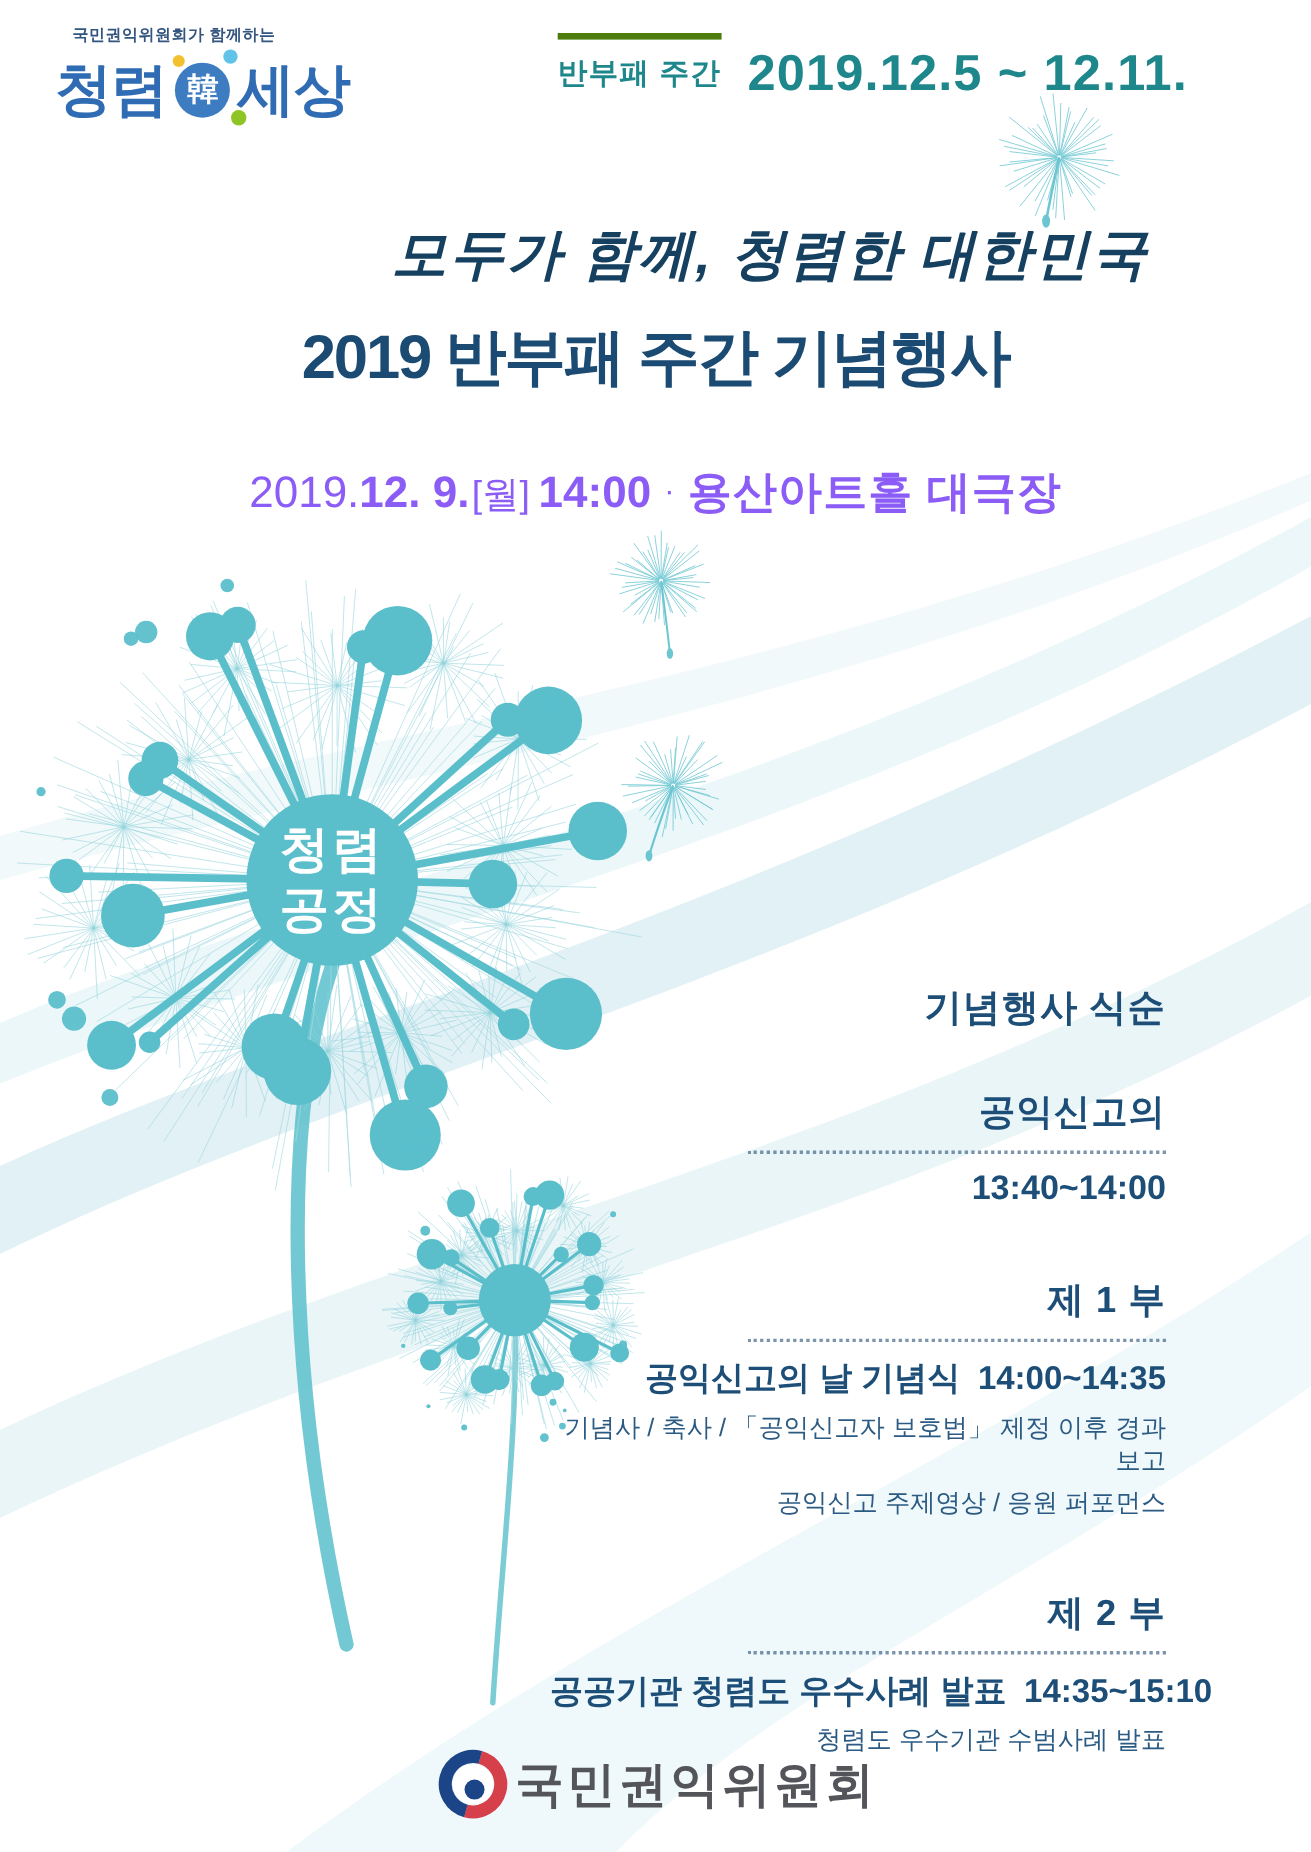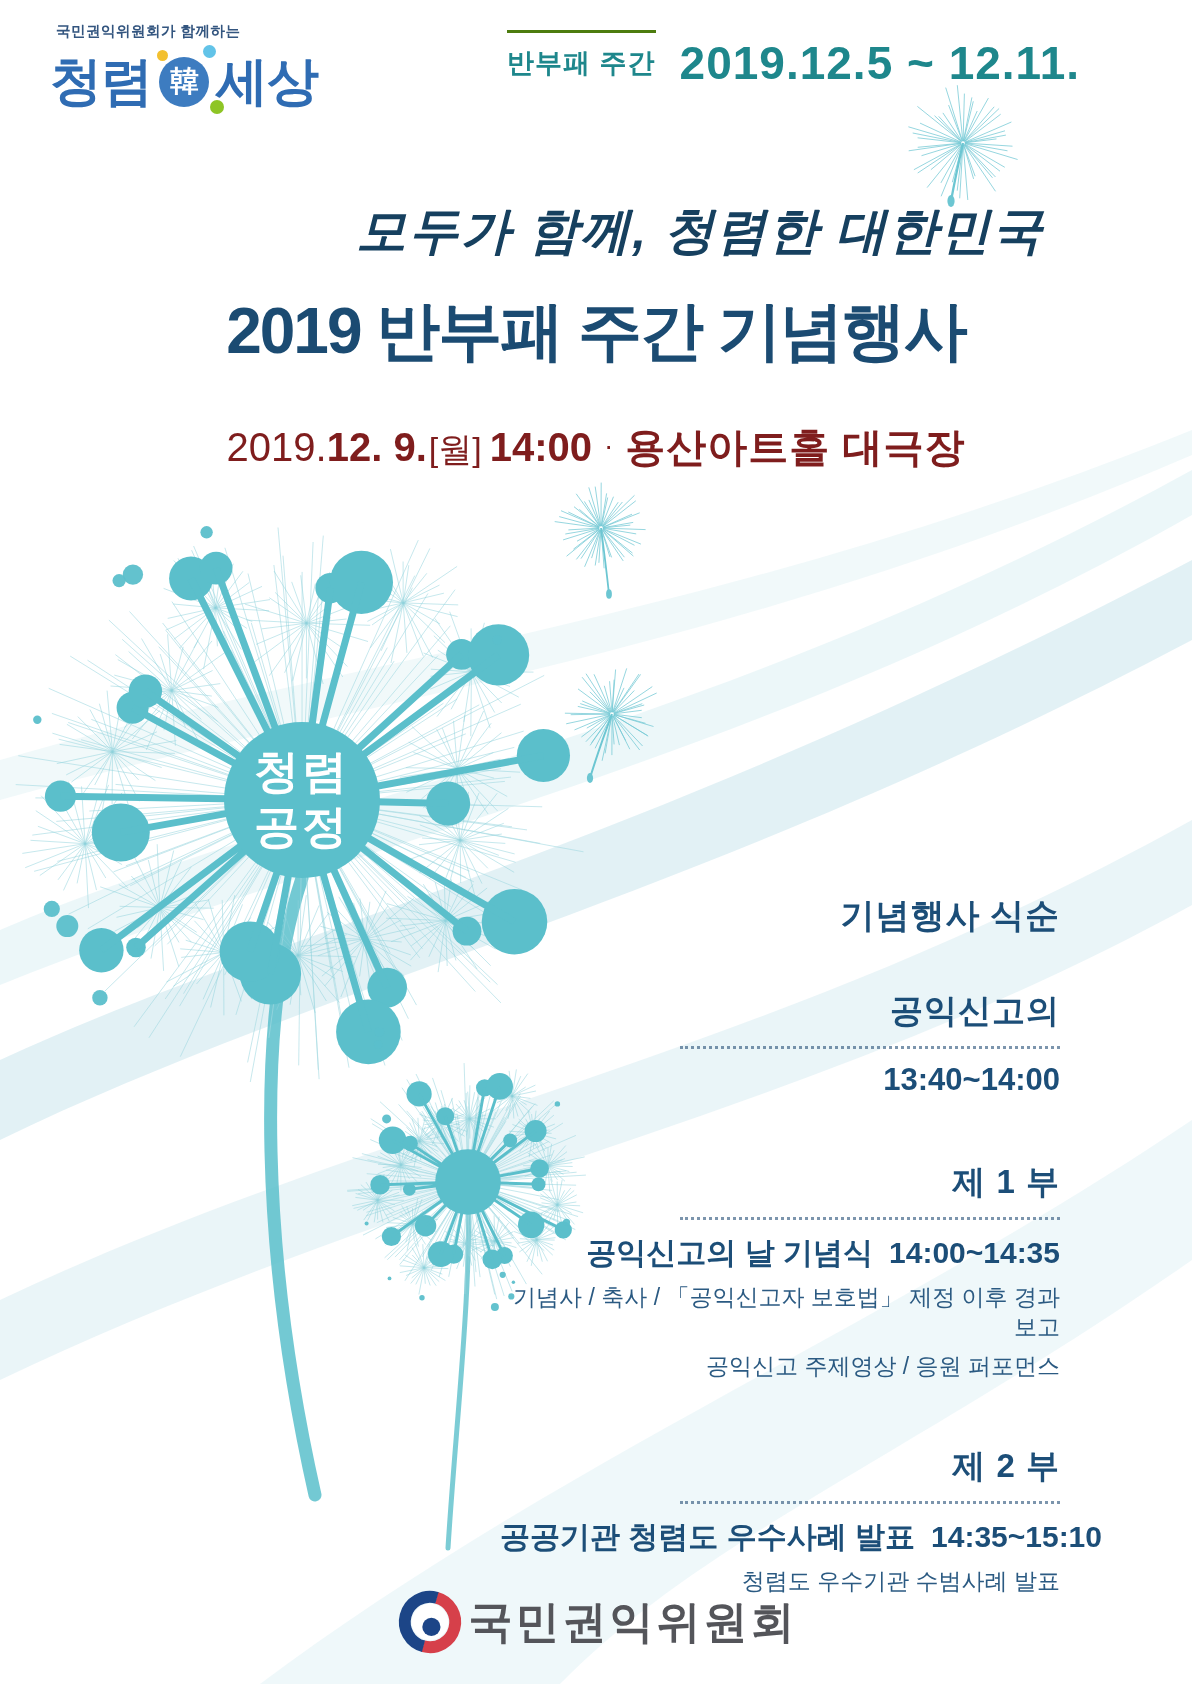--- a/index.html
+++ b/index.html
@@ -2,38 +2,38 @@
 <html><head>
 <meta charset="utf-8">
 <style>
   html,body{margin:0;padding:0;background:#ffffff;}
   body{font-family:"Liberation Sans","DejaVu Sans",sans-serif;}
   .poster{position:relative;width:1192px;height:1684px;background:#fff;overflow:hidden;}
   svg.decor{position:absolute;left:0;top:0;}
 
   
   .brand{position:absolute;left:50px;top:22px;z-index:3;}
-  .brand-tagline{font-size:14.5px;font-weight:700;color:#33557f;letter-spacing:.5px;margin-left:6px;}
+  .brand-tagline{font-size:14.5px;font-weight:700;color:#33557f;letter-spacing:.5px;margin-left:16px;}
   .brand-name{display:flex;align-items:center;margin-top:6px;font-size:52px;font-weight:800;color:#2f6cb3;letter-spacing:-1px;}
   .han-wrap{position:relative;width:50px;height:50px;margin:0 7px;flex:0 0 auto;}
   .han-circle{width:50px;height:50px;border-radius:50%;background:#3d7cc0;color:#fff;font-size:29px;font-weight:700;display:flex;align-items:center;justify-content:center;}
   .dot{position:absolute;border-radius:50%;}
   .dot-yellow{width:11px;height:11px;background:#f3c02f;top:-7px;left:-2px;}
   .dot-skyblue{width:13px;height:13px;background:#62c3e8;top:-12px;right:-7px;}
   .dot-green{width:14px;height:14px;background:#8ec525;bottom:-7px;right:-15px;}
 
   
   .week{position:absolute;top:30px;right:112px;display:flex;align-items:flex-end;gap:24px;z-index:3;}
-  .week-label{font-size:27px;font-weight:800;color:#1e878c;border-top:3px solid #4d7c0f;padding-top:12px;padding-bottom:5px;letter-spacing:1px;}
+  .week-label{font-size:27px;font-weight:800;color:#1e878c;border-top:6px solid #4d7c0f;padding-top:12px;padding-bottom:5px;letter-spacing:1px;}
   .week-dates{font-size:46px;font-weight:800;color:#1e878c;letter-spacing:1px;line-height:1;}
 
   
   .slogan{position:absolute;top:198px;right:148px;font-size:50px;font-weight:700;font-style:italic;color:#16405f;letter-spacing:2px;z-index:3;}
-  .title{position:absolute;top:288px;left:0;width:100%;text-align:center;font-size:64px;font-weight:800;color:#1b4b72;letter-spacing:-2px;margin:0;z-index:3;}
-  .event{position:absolute;top:420px;left:0;width:100%;text-align:center;font-size:40px;color:#7f1d1d;z-index:3;white-space:nowrap;}
+  .title{position:absolute;top:288px;left:0;width:100%;text-align:center;font-size:56px;font-weight:800;color:#1b4b72;letter-spacing:-2px;margin:0;z-index:3;}
+  .event{position:absolute;top:420px;left:0;width:100%;text-align:center;font-size:40px;color:#8b5cf6;z-index:3;white-space:nowrap;}
   .ev-year{font-weight:400;}
   .ev-day{font-weight:700;}
   .ev-wk{font-weight:400;font-size:34px;margin:0 8px 0 2px;}
   .ev-time{font-weight:800;}
   .ev-dot{font-size:28px;margin:0 12px;vertical-align:6px;}
   .ev-venue{font-weight:600;letter-spacing:1px;}
 
   
   .flower-badge{position:absolute;left:224px;top:722px;width:156px;height:156px;display:flex;flex-direction:column;align-items:center;justify-content:center;color:#fff;font-size:45px;font-weight:800;line-height:1.22;letter-spacing:3px;z-index:3;}
 

